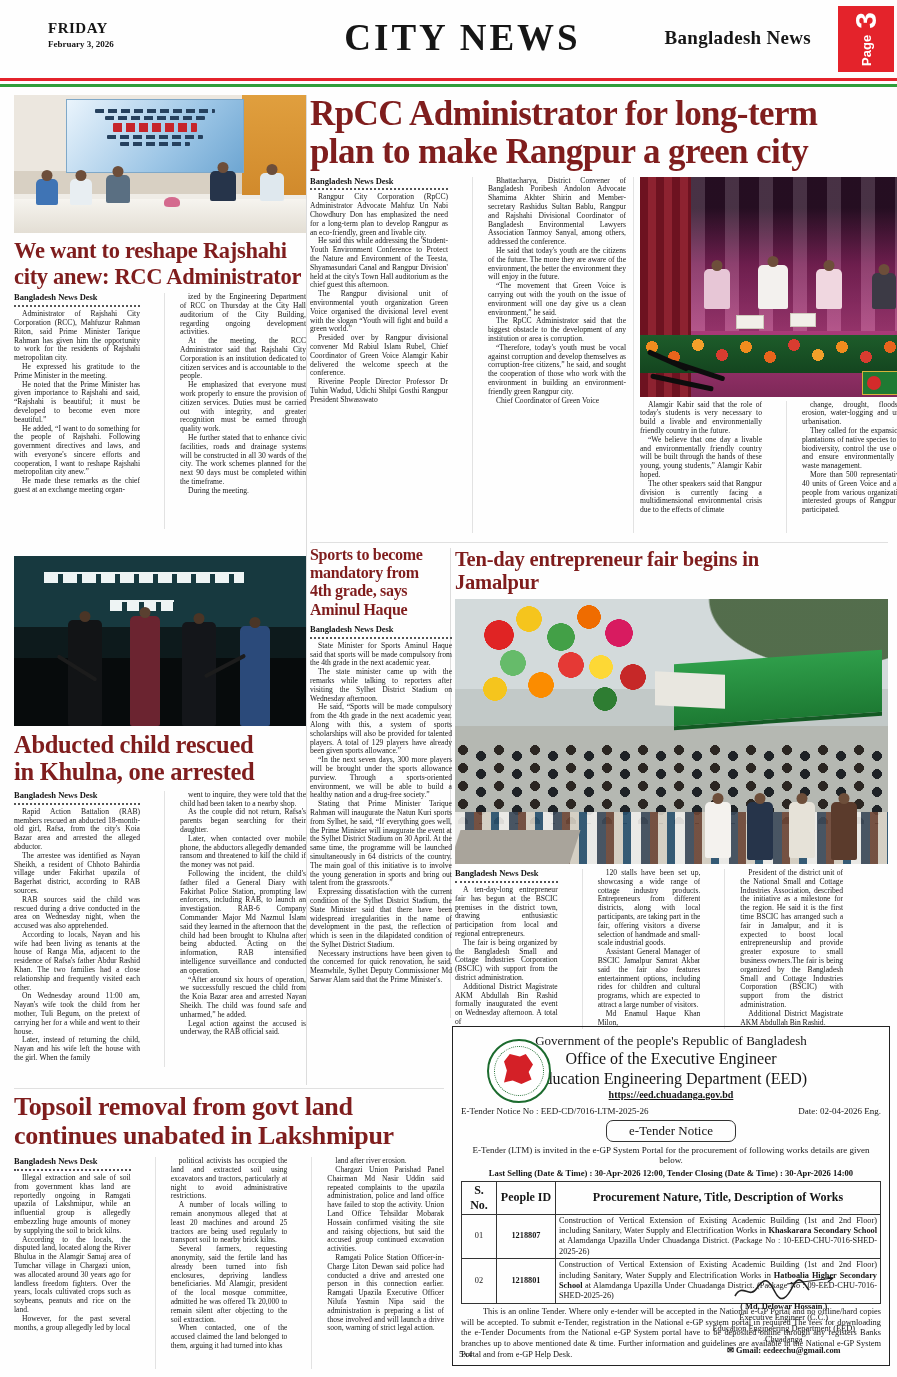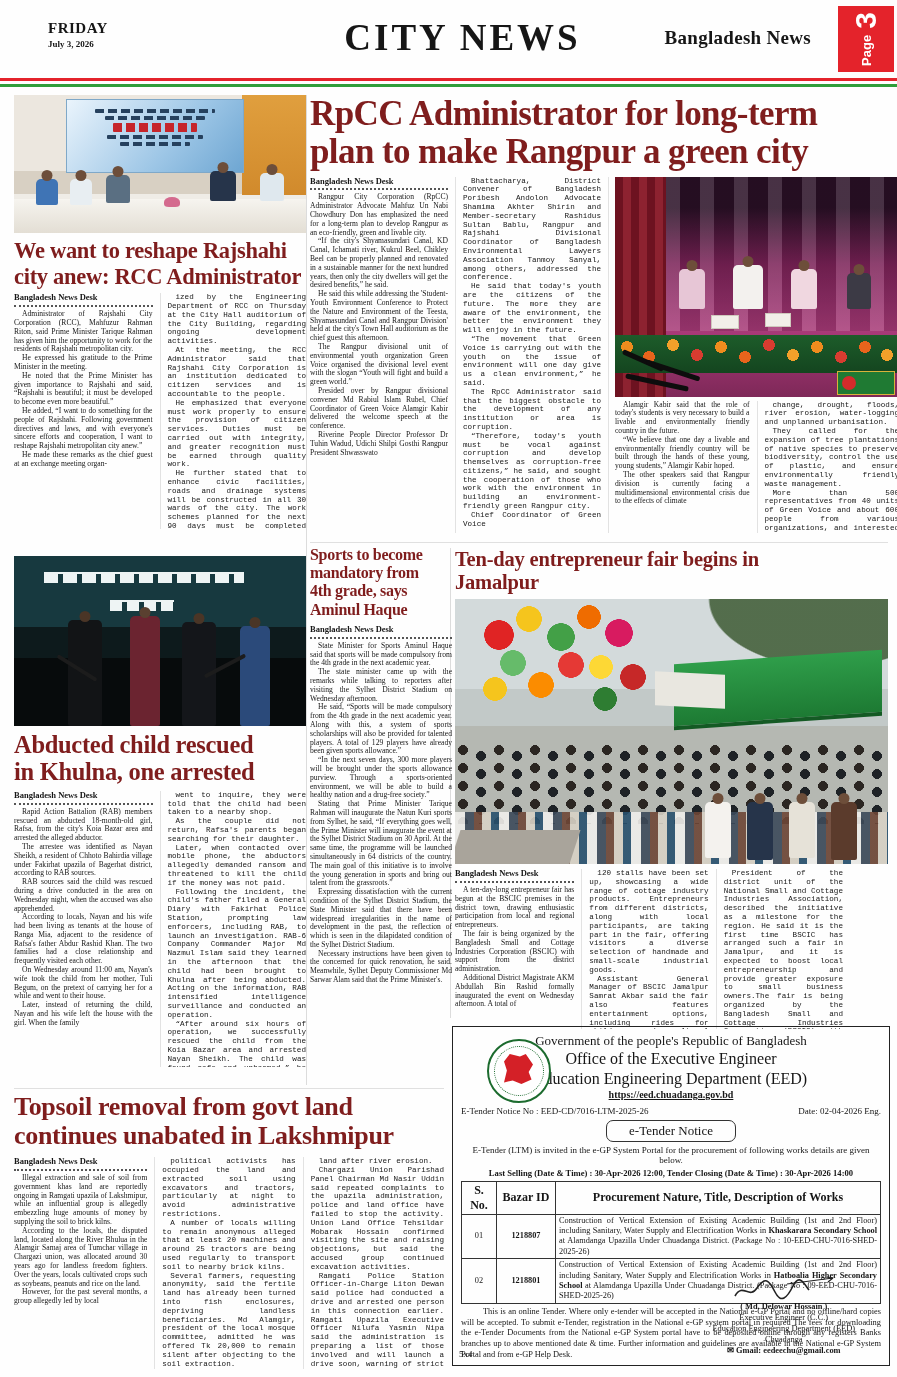--- a/index.html
+++ b/index.html
@@ -19,21 +19,21 @@
   .rule-red{left:0;top:78px;width:897px;height:3px;background:#e4232b;}
   .rule-green{left:0;top:84px;width:897px;height:3px;background:#2f9e3a;}
   .vrule{background:#dcdcdc;width:1px;}
   .hrule{background:#e0e0e0;height:1px;}
 
   
   .headline{font-weight:bold;color:#7f1d1d;white-space:pre-line;letter-spacing:-.3px;}
   .kicker{font-size:8.5px;font-weight:bold;border-bottom:2px dotted #555;padding-bottom:2px;margin-bottom:3px;}
   .cols{display:flex;}
   .col{flex:1 1 0;min-width:0;font-size:7.6px;line-height:1.16;text-align:justify;overflow:hidden;}
-  .col + .col{border-left:1px solid #e2e2e2;padding-left:7px;margin-left:7px;font-family:Liberation Mono, monospace;}
+  .col + .col{border-left:1px solid #e2e2e2;padding-left:15px;margin-left:24px;}
   .bp{margin:0;text-indent:8px;}
   .photo{position:relative;overflow:hidden;background:#c9c9c9;}
 
   
   .photo-a{width:292px;height:138px;background:linear-gradient(#ece7df 0 55%,#d8d0c3 55% 72%,#efece6 72%);}
   .pa-wallr{right:0;top:0;width:64px;height:100px;background:linear-gradient(#e09f3e,#d18a2c);}
   .pa-banner{left:52px;top:4px;width:178px;height:74px;background:linear-gradient(130deg,#eaf4fc,#9dc6e6 60%,#6ea6d2);border:1px solid #7fa8c8;padding:6px 12px;box-sizing:border-box;}
   .fakeline{background:repeating-linear-gradient(90deg,currentColor 0 9px,transparent 9px 13px);height:4px;border-radius:1px;margin:3px auto;}
   .fk-dark{color:#26415e;}
   .fk-red{color:#c6252b;height:9px;}
@@ -151,21 +151,21 @@
   .t-sig .nm{font-weight:bold;}
   .t-size{position:absolute;left:6px;bottom:6px;font-size:9px;}
   .scribble{display:block;margin:0 auto;}
 </style>
 </head>
 <body>
 
 <div class="page">
 
   <div class="abs m-day">FRIDAY</div>
-  <div class="abs m-date">July 3, 2026</div>
+  <div class="abs m-date">February 3, 2026</div>
   <div class="abs m-title">CITY NEWS</div>
   <div class="abs m-brand">Bangladesh News</div>
   <div class="abs pagebox">
     <div class="rot">
       <span class="pg-word">Page</span>
       <span class="pg-num">3</span>
     </div>
   </div>
   <div class="abs rule-red"></div>
   <div class="abs rule-green"></div>
@@ -219,21 +219,20 @@
   </div>
 
   <div class="abs" id="rangpur">
     <h1 class="headline">RpCC Administrator for long-term
 plan to make Rangpur a green city</h1>
     <div class="body">
       <div class="col tcol">
         <div class="kicker">Bangladesh News Desk</div>
         <div>
             <p class="bp">Rangpur City Corporation (RpCC) Administrator Advocate Mahfuz Un Nabi Chowdhury Don has emphasized the need for a long-term plan to develop Rangpur as an eco-friendly, green and livable city.</p>
-            <p class="bp">“If the city's Shyamasundari Canal, KD Canal, Ichamati river, Kukrul Beel, Chikley Beel can be properly planned and renovated in a sustainable manner for the next hundred years, then only the city dwellers will get the desired benefits,” he said.</p>
             <p class="bp">He said this while addressing the 'Student-Youth Environment Conference to Protect the Nature and Environment of the Teesta, Shyamasundari Canal and Rangpur Division' held at the city's Town Hall auditorium as the chief guest this afternoon.</p>
             <p class="bp">The Rangpur divisional unit of environmental youth organization Green Voice organised the divisional level event with the slogan “Youth will fight and build a green world.”</p>
             <p class="bp">Presided over by Rangpur divisional convener Md Rabiul Islam Rubel, Chief Coordinator of Green Voice Alamgir Kabir delivered the welcome speech at the conference.</p>
             <p class="bp">Riverine People Director Professor Dr Tuhin Wadud, Udichi Shilpi Gosthi Rangpur President Shwasswato</p>
           </div>
       </div>
       <div class="col tcol">
         <div>
             <p class="bp">Bhattacharya, District Convener of Bangladesh Poribesh Andolon Advocate Shamima Akhter Shirin and Member-secretary Rashidus Sultan Bablu, Rangpur and Rajshahi Divisional Coordinator of Bangladesh Environmental Lawyers Association Tanmoy Sanyal, among others, addressed the conference.</p>
             <p class="bp">He said that today's youth are the citizens of the future. The more they are aware of the environment, the better the environment they will enjoy in the future.</p>
@@ -418,21 +417,21 @@
       <span>E-Tender Notice No : EED-CD/7016-LTM-2025-26</span>
       <span>Date: 02-04-2026 Eng.</span>
     </div>
     <div class="t-notice-box">e-Tender Notice</div>
     <div class="t-invite">E-Tender (LTM) is invited in the e-GP System Portal for the procurement of following works details are given below.</div>
     <div class="t-selling">Last Selling (Date &amp; Time) : 30-Apr-2026 12:00, Tender Closing (Date &amp; Time) : 30-Apr-2026 14:00</div>
     <table class="t-table">
       <tbody>
           <tr>
         <th style="width:28px">S. No.</th>
-        <th style="width:52px">Bazar ID</th>
+        <th style="width:52px">People ID</th>
         <th>Procurement Nature, Title, Description of Works</th>
       </tr>
       <tr>
         <td class="c">01</td>
         <td class="c" style="font-weight:bold">1218807</td>
         <td class="d"><span>Construction of Vertical Extension of Existing Academic Building (1st and 2nd Floor) including Sanitary, Water Supply and Electrification Works in </span><b>Khaskarara Secondary School</b><span> at Alamdanga Upazilla Under Chuadanga District. (Package No : 10-EED-CHU-7016-SHED-2025-26)</span></td>
       </tr>
       <tr>
         <td class="c">02</td>
         <td class="c" style="font-weight:bold">1218801</td>

